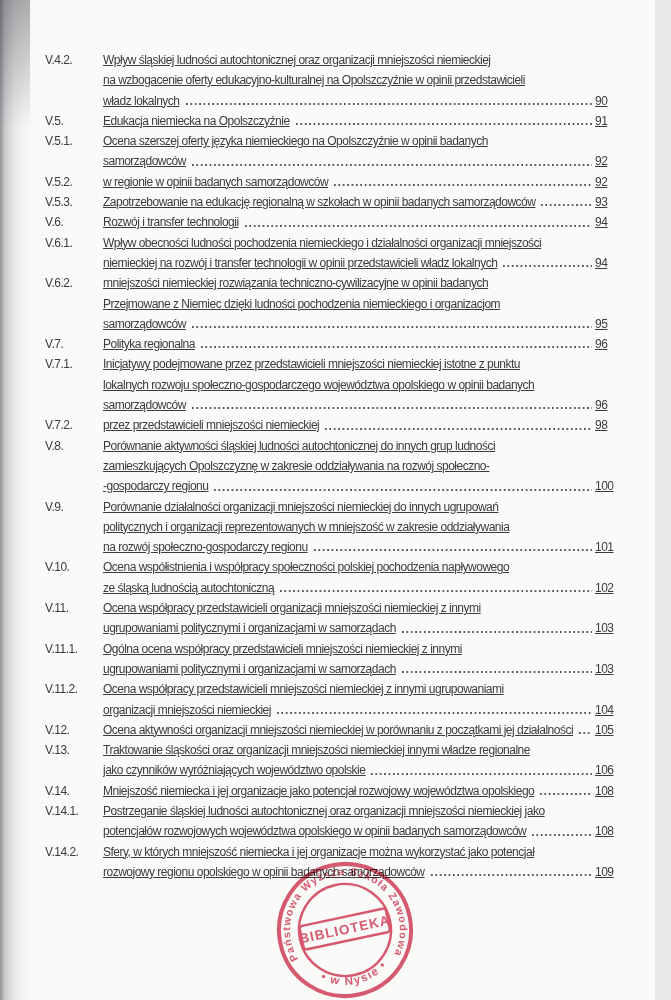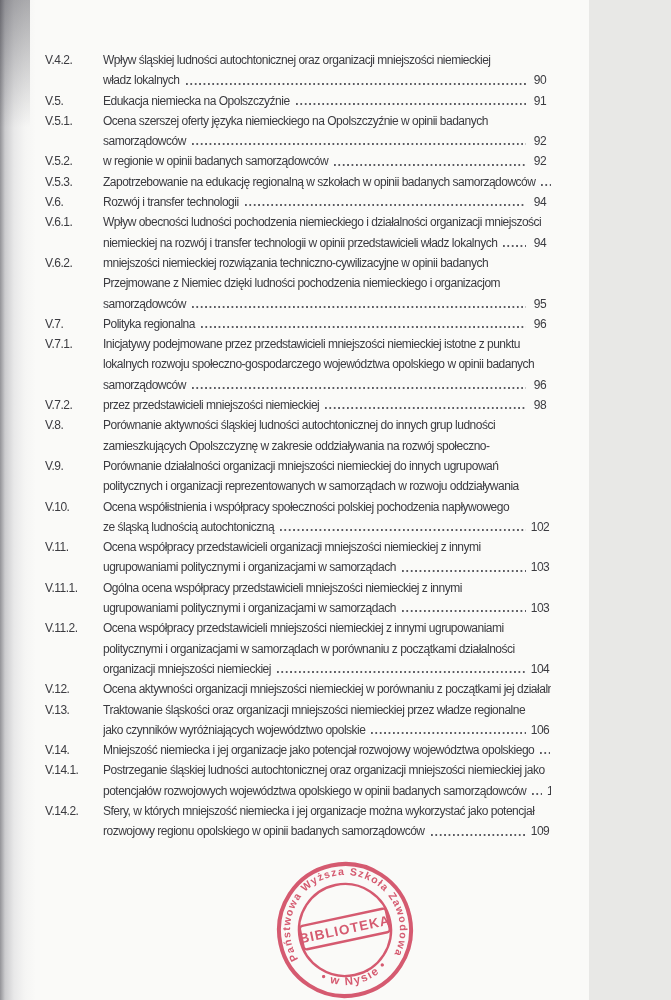--- a/index.html
+++ b/index.html
@@ -1,20 +1,20 @@
 <!DOCTYPE html>
 <html><head>
 <meta charset="utf-8">
 <style>
   html,body { margin:0; padding:0; }
   body { background:#e8e8e6; font-family:"Liberation Sans", sans-serif; }
 
   .page {
     position:relative;
-    width:589px; height:1000px;
+    width:655px; height:1000px;
     background:#fafaf8;
     overflow:hidden;
     color:#3b3b40;
   }
 
   
   .binding-edge {
     position:absolute; left:0; top:0; bottom:0; width:36px;
     background:linear-gradient(to right,
       rgba(52,52,62,0.52) 0px,
@@ -32,32 +32,32 @@
 
   .toc {
     position:absolute;
     left:45px; right:38px; top:50px;
     font-size:12px;
     letter-spacing:-0.5px;
     line-height:20.3px;
   }
   .toc-entry { display:flex; align-items:flex-start; }
   .entry-num { width:58px; flex:0 0 58px; white-space:nowrap; }
-  .entry-body { flex:1 1 auto; min-width:0; }
+  .entry-body { flex:1 1 auto; min-width:0;text-decoration:underline; }
   .toc-line { display:flex; align-items:baseline; overflow:hidden; }
   .line-text { white-space:nowrap; }
   .leader {
     flex:1 1 auto; min-width:10px;
     align-self:flex-end;
     height:6px; margin:0 3px 4px 6px;
     background-image:radial-gradient(circle at 1.1px 3px, #5a5a60 0.85px, rgba(0,0,0,0) 1.2px);
     background-size:4.4px 6px;
     background-repeat:repeat-x;
   }
-  .page-num { flex:0 0 auto; min-width:22px; text-align:center; white-space:nowrap; }
+  .page-num { flex:0 0 auto; min-width:22px; text-align:left; white-space:nowrap; }
 
   
   .stamp {
     position:absolute;
     left:265px; top:850px;
     width:160px; height:160px;
     mix-blend-mode:multiply;
     opacity:0.88;
     pointer-events:none;
   }
@@ -72,20 +72,23 @@
   <div class="binding-edge-top"></div>
 
   <div class="toc">
     <div class="toc-entry">
       <span class="entry-num">V.4.2.</span>
       <span class="entry-body">
           <div class="toc-line">
             <span class="line-text">Wpływ śląskiej ludności autochtonicznej oraz organizacji mniejszości niemieckiej</span>
           </div>
           <div class="toc-line">
+            <span class="line-text">na wzbogacenie oferty edukacyjno-kulturalnej na Opolszczyźnie w opinii przedstawicieli</span>
+          </div>
+          <div class="toc-line">
             <span class="line-text">władz lokalnych</span>
             <span class="leader"></span>
             <span class="page-num">90</span>
           </div>
         </span>
     </div>
 
     <div class="toc-entry">
       <span class="entry-num">V.5.</span>
       <span class="entry-body">
@@ -216,31 +219,41 @@
 
     <div class="toc-entry">
       <span class="entry-num">V.8.</span>
       <span class="entry-body">
           <div class="toc-line">
             <span class="line-text">Porównanie aktywności śląskiej ludności autochtonicznej do innych grup ludności</span>
           </div>
           <div class="toc-line">
             <span class="line-text">zamieszkujących Opolszczyznę w zakresie oddziaływania na rozwój społeczno-</span>
           </div>
+          <div class="toc-line">
+            <span class="line-text">-gospodarczy regionu</span>
+            <span class="leader"></span>
+            <span class="page-num">100</span>
+          </div>
         </span>
     </div>
 
     <div class="toc-entry">
       <span class="entry-num">V.9.</span>
       <span class="entry-body">
           <div class="toc-line">
             <span class="line-text">Porównanie działalności organizacji mniejszości niemieckiej do innych ugrupowań</span>
           </div>
           <div class="toc-line">
-            <span class="line-text">politycznych i organizacji reprezentowanych w samorządach w rozwoju oddziaływania</span>
+            <span class="line-text">politycznych i organizacji reprezentowanych w mniejszość w zakresie oddziaływania</span>
+          </div>
+          <div class="toc-line">
+            <span class="line-text">na rozwój społeczno-gospodarczy regionu</span>
+            <span class="leader"></span>
+            <span class="page-num">101</span>
           </div>
         </span>
     </div>
 
     <div class="toc-entry">
       <span class="entry-num">V.10.</span>
       <span class="entry-body">
           <div class="toc-line">
             <span class="line-text">Ocena współistnienia i współpracy społeczności polskiej pochodzenia napływowego</span>
           </div>
@@ -280,23 +293,20 @@
         </span>
     </div>
 
     <div class="toc-entry">
       <span class="entry-num">V.11.2.</span>
       <span class="entry-body">
           <div class="toc-line">
             <span class="line-text">Ocena współpracy przedstawicieli mniejszości niemieckiej z innymi ugrupowaniami</span>
           </div>
           <div class="toc-line">
-            <span class="line-text">politycznymi i organizacjami w samorządach w porównaniu z początkami działalności</span>
-          </div>
-          <div class="toc-line">
             <span class="line-text">organizacji mniejszości niemieckiej</span>
             <span class="leader"></span>
             <span class="page-num">104</span>
           </div>
         </span>
     </div>
 
     <div class="toc-entry">
       <span class="entry-num">V.12.</span>
       <span class="entry-body">
@@ -305,21 +315,21 @@
             <span class="leader"></span>
             <span class="page-num">105</span>
           </div>
         </span>
     </div>
 
     <div class="toc-entry">
       <span class="entry-num">V.13.</span>
       <span class="entry-body">
           <div class="toc-line">
-            <span class="line-text">Traktowanie śląskości oraz organizacji mniejszości niemieckiej przez władze regionalne</span>
+            <span class="line-text">Traktowanie śląskości oraz organizacji mniejszości niemieckiej innymi władze regionalne</span>
           </div>
           <div class="toc-line">
             <span class="line-text">jako czynników wyróżniających województwo opolskie</span>
             <span class="leader"></span>
             <span class="page-num">106</span>
           </div>
         </span>
     </div>
 
     <div class="toc-entry">

